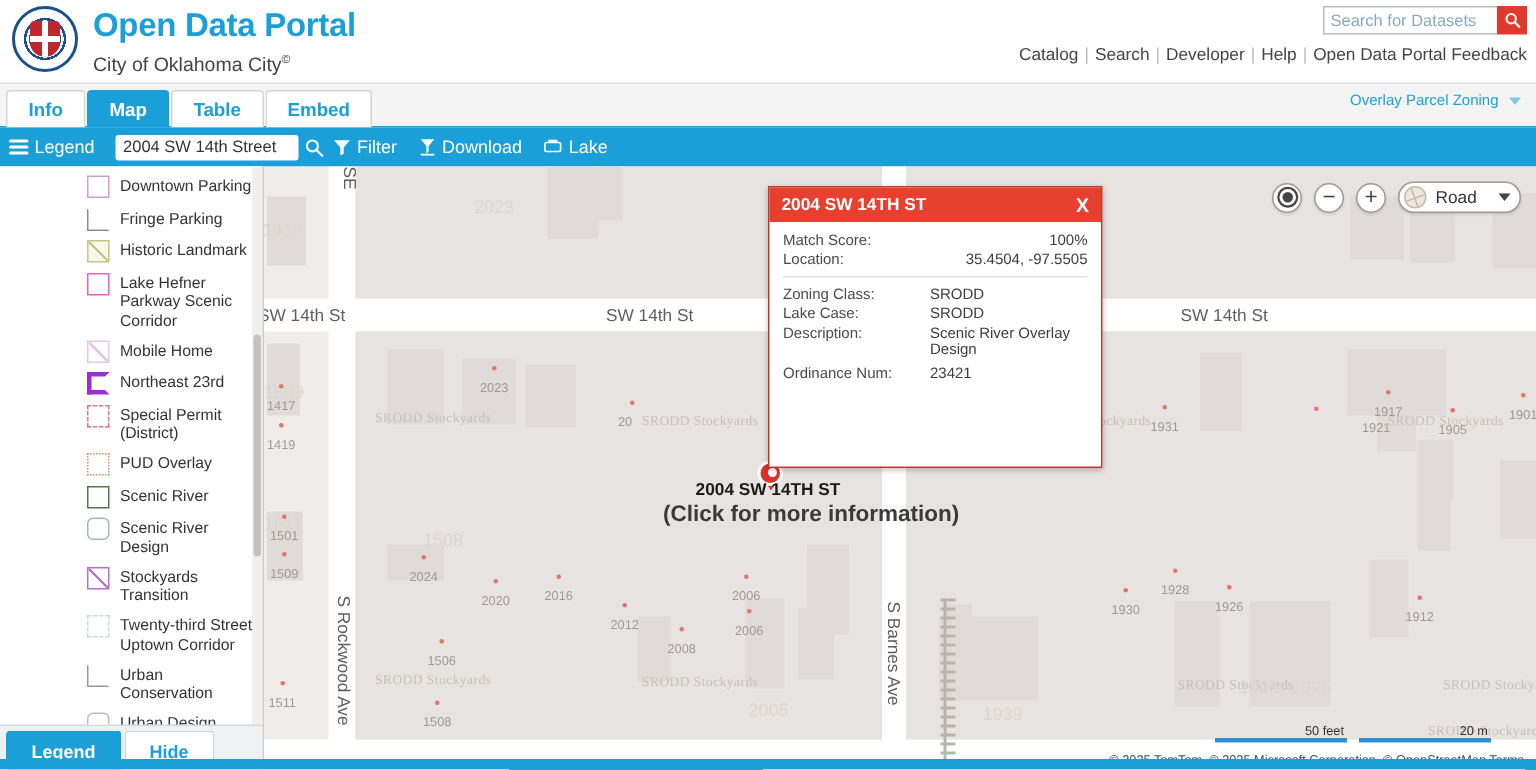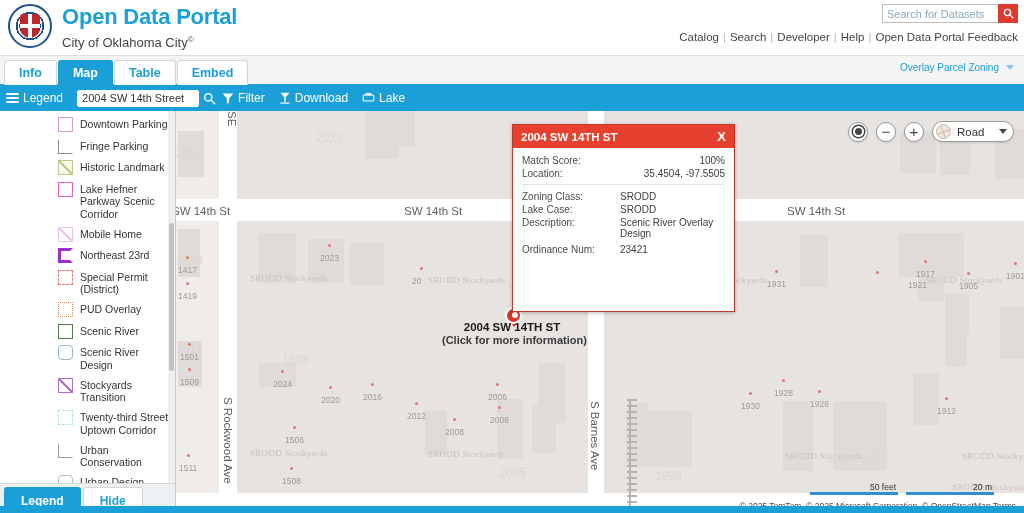--- a/index.html
+++ b/index.html
@@ -164,21 +164,21 @@
   .pin-circle::after {
     content:""; position:absolute; left:5px; top:3px; width:6px; height:6px;
     border-radius:50%; background:#fff;
   }
   .pin-tail {
     position:absolute; left:4px; top:12px; width:0;height:0;
     border-left:5px solid transparent;border-right:5px solid transparent;border-top:8px solid #d8342a;
   }
   .pin-label { position: absolute; text-align: center; white-space: nowrap; }
   .pin-label .t1 { font-size: 11.5px; font-weight: bold; color: #1a1a1a; }
-  .pin-label .t2 { font-size: 11px; font-weight: bold; color: #3a3a3a; margin-top: 1px; }
+  .pin-label .t2 { font-size: 15px; font-weight: bold; color: #3a3a3a; margin-top: 1px; }
 
   
   .popup {
     position: absolute; left: 512px; top: 124px; width: 223px; height: 188px;
     background: #fff; border: 1px solid #c0392b; box-shadow: 0 1px 4px rgba(0,0,0,.25);
   }
   .popup-head {
     height: 23px; background: #e8402f; color: #fff; display: flex; align-items: center;
     padding: 0 8px; font-size: 11.5px; font-weight: bold;
   }

